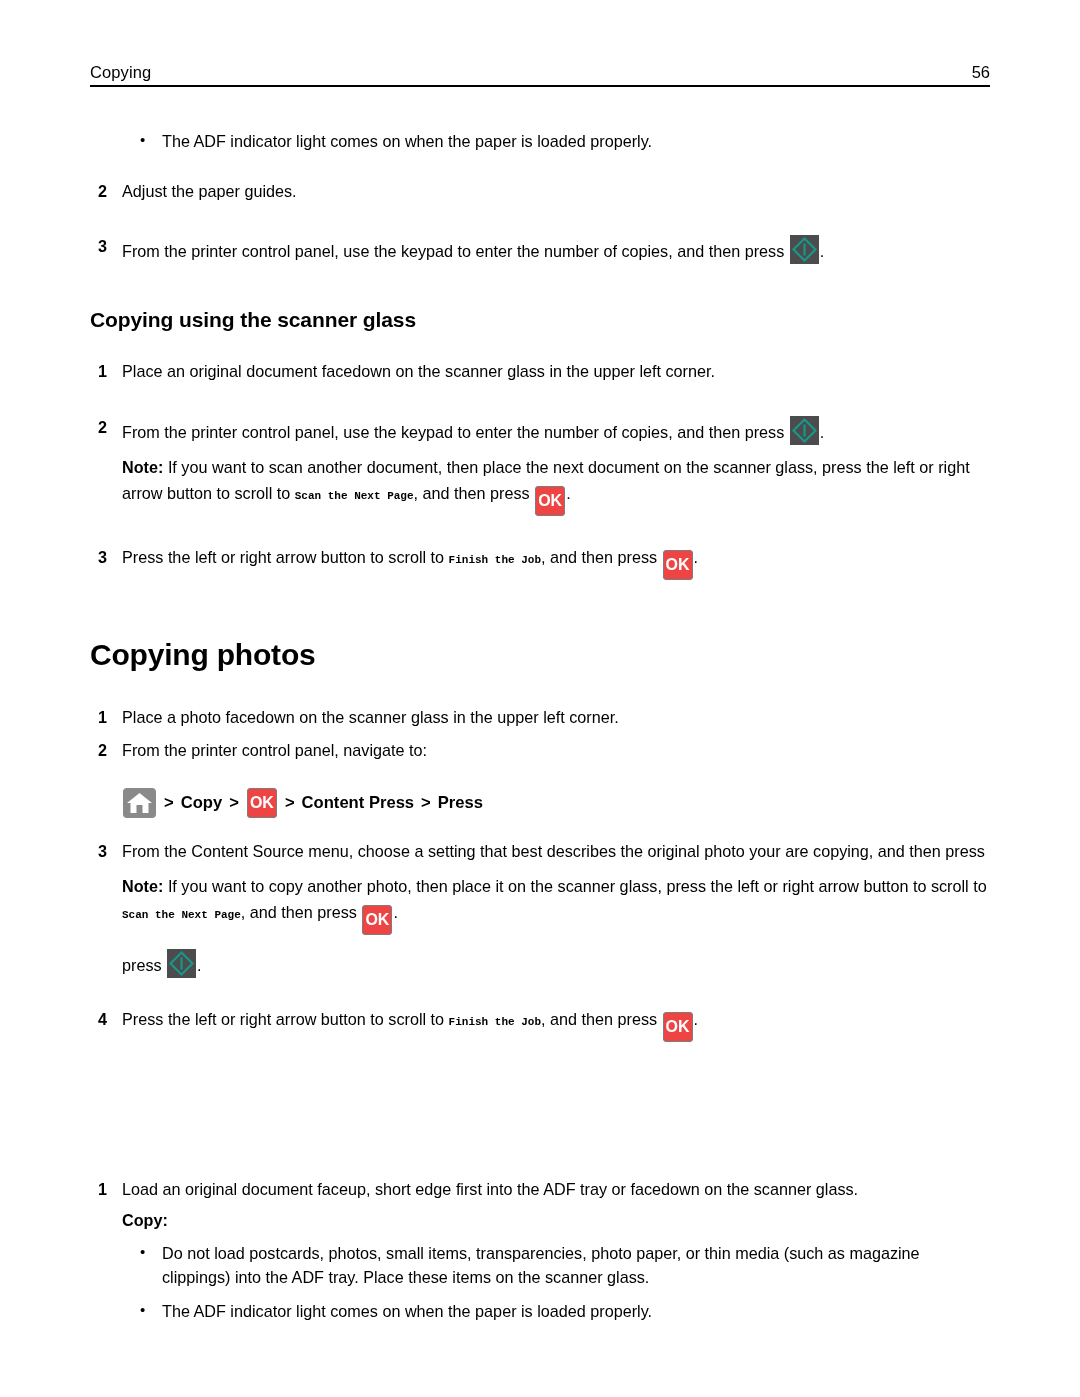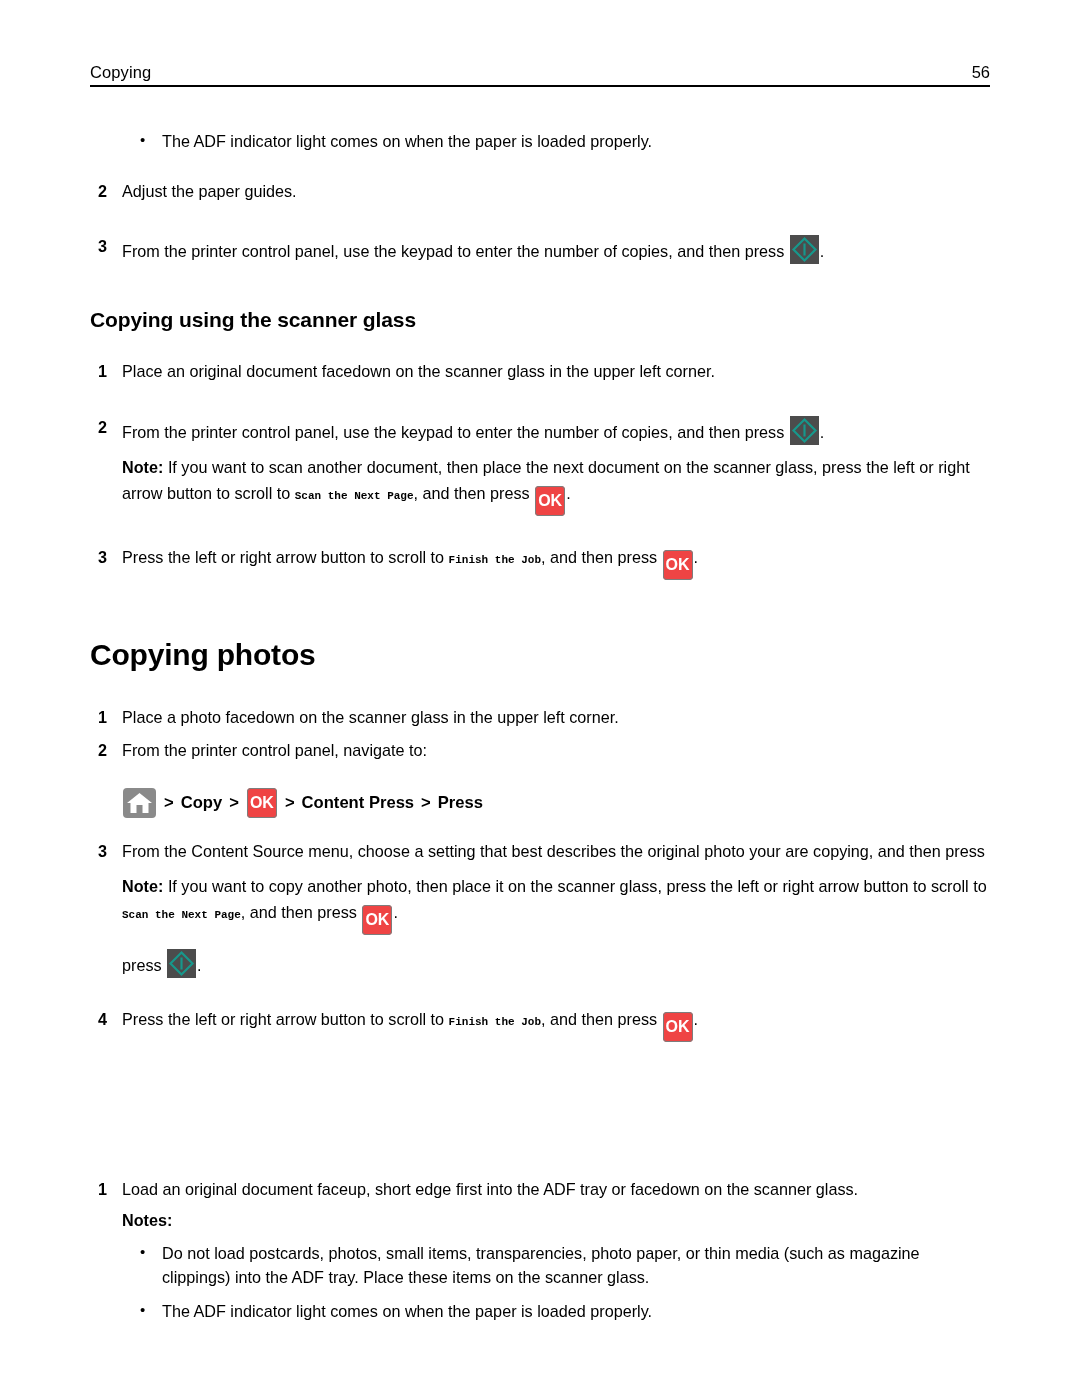--- a/index.html
+++ b/index.html
@@ -351,21 +351,21 @@
     <div class="sp-42"></div>
 
 
     <div class="sp-28"></div>
 
     <div class="step tight">
       <span class="num">1</span>
       <span>Load an original document faceup, short edge first into the ADF tray or facedown on the scanner glass.</span>
     </div>
 
-    <div class="notes-label">Notes:</div>
+    <div class="notes-label">Copy:</div>
 
     <div class="bullet">
       <span>Do not load postcards, photos, small items, transparencies, photo paper, or thin media (such as magazine clippings) into the ADF tray. Place these items on the scanner glass.</span>
     </div>
 
     <div class="bullet">
       <span>The ADF indicator light comes on when the paper is loaded properly.</span>
     </div>
 
     <div class="sp-16"></div>

